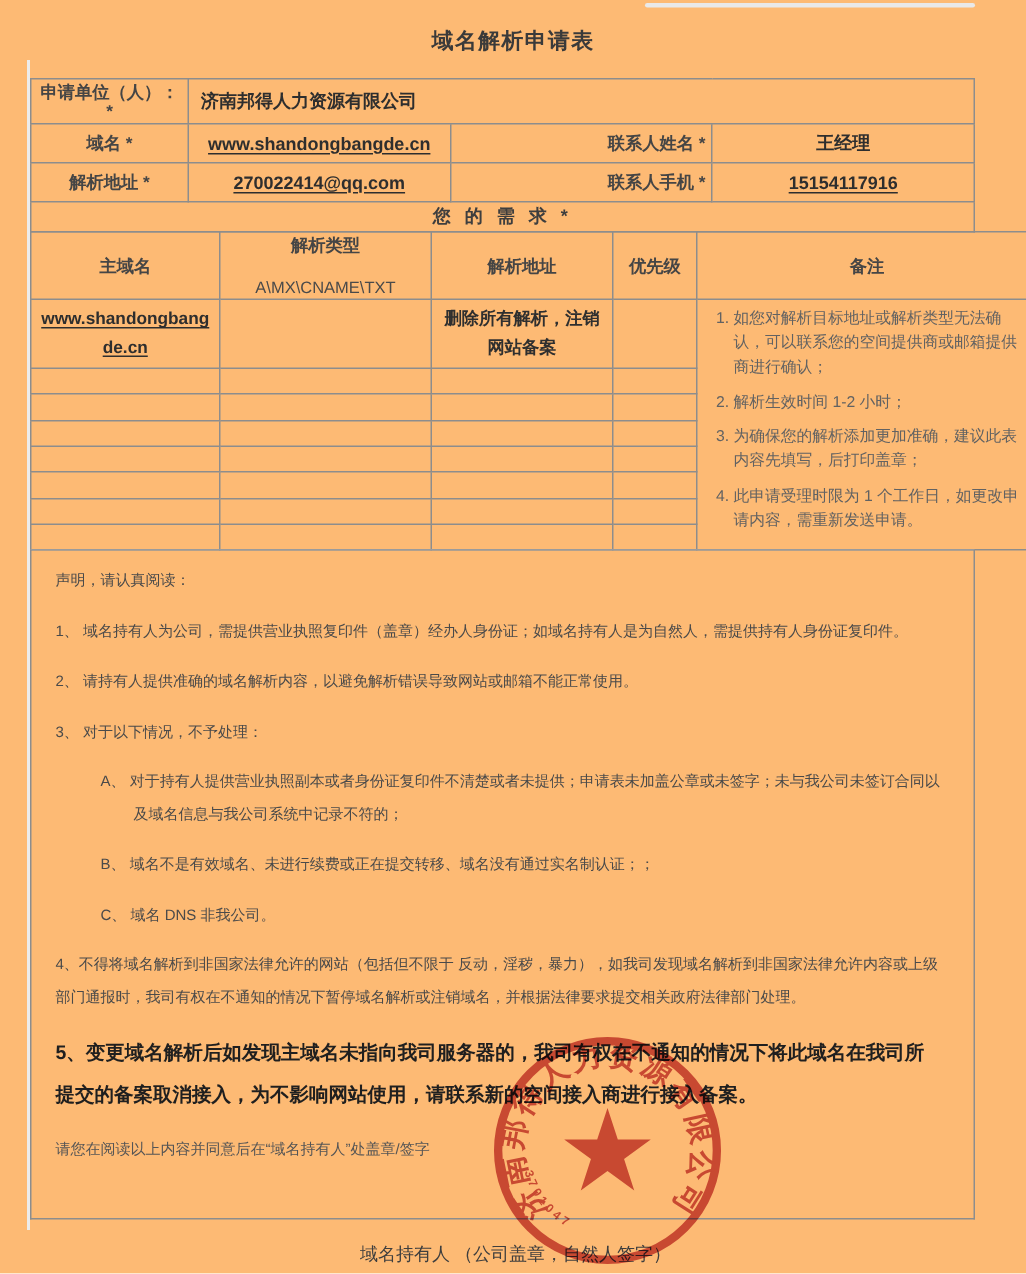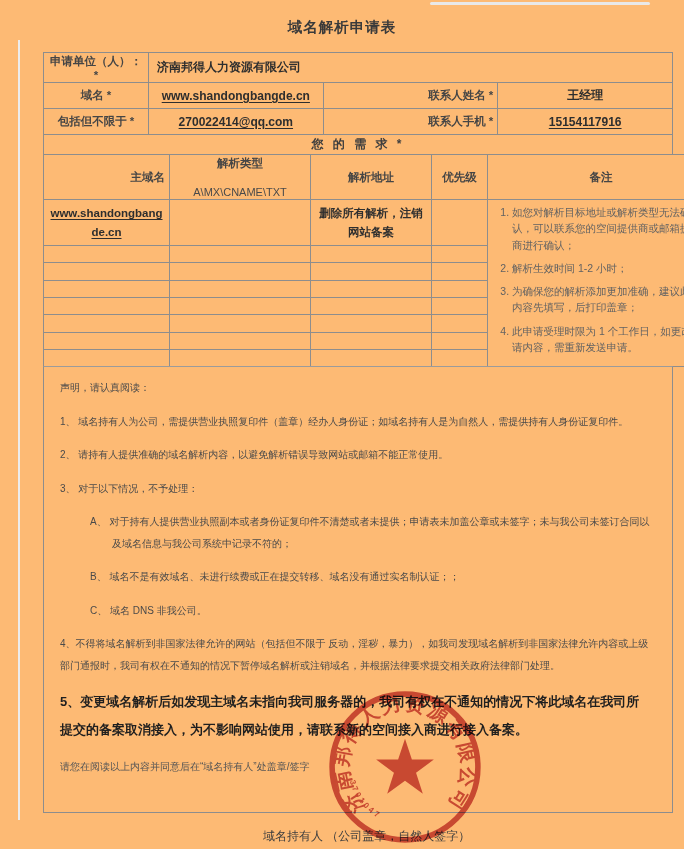--- a/index.html
+++ b/index.html
@@ -11,21 +11,21 @@
   }
   .scan-edge-left { position:absolute; left:18px; top:40px; width:2px; height:780px; background:#ececec; }
   .scan-artifact-top { position:absolute; top:2px; right:34px; width:220px; height:3px; background:#e9e9e9; border-radius:2px; }
 
   .doc-title {
     position:absolute; top:18px; left:0; width:100%;
     text-align:center; font-size:14.5px; font-weight:bold; color:#3a3a3a;
     letter-spacing:1px;
   }
 
-  .content { position:absolute; left:43px; top:52px; width:630px; }
+  .content { position:absolute; left:20px; top:52px; width:630px; }
 
   table { border-collapse:collapse; width:100%; table-layout:fixed; }
   td { border:1px solid #8d8d8d; padding:1px 4px; overflow:hidden; }
 
   
   .info-table td { font-size:11.5px; text-align:center; vertical-align:middle; }
   .info-table .r-std { height:26px; }
   .info-table .lbl { font-weight:bold; color:#454545; }
   .info-table .val { font-weight:bold; color:#2e2e2e; font-size:12px; }
   .info-table .val.left { text-align:left; padding-left:8px; }
@@ -34,21 +34,21 @@
   .info-table .w3 { width:96px;text-align:right; }
   .u { text-decoration:underline; text-underline-offset:2px; }
   .needs-row { height:20px; }
   .needs-row td { font-weight:bold; color:#3e3e3e; font-size:12px; letter-spacing:3px; }
 
   
   .req-table { margin-top:-1px; }
   .req-table td { font-size:11.5px; text-align:center; vertical-align:middle; }
   .req-table .head { height:36px; }
   .req-table .head td { font-weight:bold; color:#454545; }
-  .req-table .c1 { width:117px;text-align:right; } .req-table .c2 { width:132px; }
+  .req-table .c1 { width:117px; } .req-table .c2 { width:132px; }
   .req-table .c3 { width:112px; } .req-table .c4 { width:47px; }
   .req-table .c5 { width:218px; }
   .req-table .head .line2 { display:block; font-weight:normal; color:#4a4a4a; font-size:11px; margin-top:15px; }
   .req-table .r-data { height:40px; }
   .req-table .r-data .cell-domain { font-weight:bold; color:#2e2e2e; word-break:break-all; line-height:1.6; }
   .req-table .r-data .cell-address { font-weight:bold; color:#2f2f2f; line-height:1.6; }
   .req-table .r-empty { height:15px; }
   .remarks-cell { vertical-align:top !important; text-align:left !important; padding:4px 6px 4px 4px !important; }
   .remarks-cell ol { margin:0; padding:0 0 0 20px; }
   .remarks-cell li { font-size:10.5px; color:#626262; line-height:1.55; margin-bottom:7px; text-align:left; }
@@ -91,21 +91,21 @@
         <td class="lbl w1">申请单位（人）：*</td>
         <td class="val left" colspan="3">济南邦得人力资源有限公司</td>
       </tr>
       <tr class="r-std">
         <td class="lbl w1">域名 *</td>
         <td class="val u w2">www.shandongbangde.cn</td>
         <td class="lbl w3">联系人姓名 *</td>
         <td class="val">王经理</td>
       </tr>
       <tr class="r-std">
-        <td class="lbl w1">包括但不限于 *</td>
+        <td class="lbl w1">解析地址 *</td>
         <td class="val u w2">270022414@qq.com</td>
         <td class="lbl w3">联系人手机 *</td>
         <td class="val u">15154117916</td>
       </tr>
       <tr class="needs-row">
         <td colspan="4">您 的 需 求 *</td>
       </tr>
     </tbody>
       </table>
 

